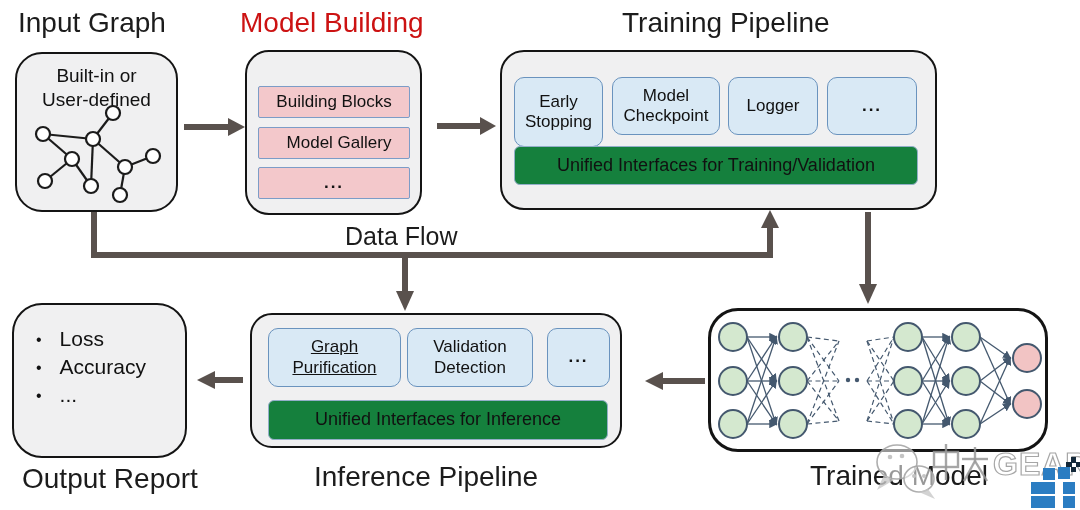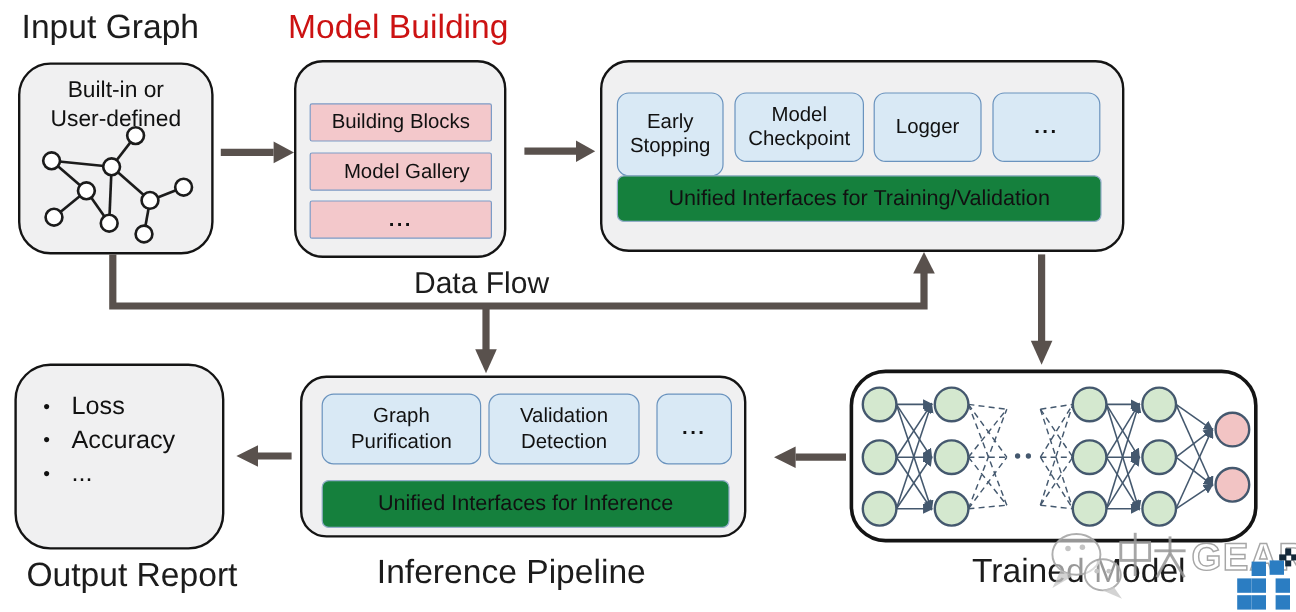--- a/index.html
+++ b/index.html
@@ -28,20 +28,21 @@
   .crossbar{position:absolute;background:#14293a;}
   .crossdot{position:absolute;width:4px;height:4px;background:#ffffff;}
 </style>
 </head>
 <body>
 
 <div id="canvas">
 
   <div class="title" style="left:18px;top:7px;">Input Graph</div>
   <div class="title red" style="left:240px;top:7px;">Model Building</div>
+  <div class="title" style="left:622px;top:7px;">Training Pipeline</div>
   <div class="title" style="left:345px;top:222px;font-size:25px;">Data Flow</div>
   <div class="title" style="left:22px;top:463px;">Output Report</div>
   <div class="title" style="left:314px;top:461px;">Inference Pipeline</div>
   <div class="title" style="left:810px;top:460px;">Trained Model</div>
 
   <div class="box" style="left:15px;top:52px;width:163px;height:160px;border-radius:27px;"></div>
   <div class="caption">
     <span style="display:block;">Built-in or</span>
     <span style="display:block;">User-defined</span>
   </div>
@@ -65,21 +66,21 @@
       </div>
     <div class="report-item">
         <span>Accuracy</span>
       </div>
     <div class="report-item">
         <span>...</span>
       </div>
   </div>
 
   <div class="box" style="left:250px;top:313px;width:372px;height:135px;border-radius:22px;"></div>
-  <div class="chip blue" style="left:268px;top:328px;width:133px;height:59px;">Graph Purification</div>
+  <div class="chip blue" style="left:268px;top:328px;width:133px;height:59px;text-decoration:underline;">Graph Purification</div>
   <div class="chip blue" style="left:407px;top:328px;width:126px;height:59px;">Validation Detection</div>
   <div class="chip blue dots" style="left:547px;top:328px;width:63px;height:59px;">...</div>
   <div class="chip yellow" style="left:268px;top:400px;width:340px;height:40px;">Unified Interfaces for Inference</div>
 
   <div class="box" style="left:708px;top:308px;width:340px;height:144px;border-radius:30px;background:#ffffff;border-width:3px;"></div>
 
   <svg id="overlay" width="1080" height="510" viewBox="0 0 1080 510">
     <defs>
       <marker id="nnarrow" viewBox="0 0 10 10" refX="8" refY="5" markerWidth="6.5" markerHeight="6.5" orient="auto">
         <path d="M0,0 L10,5 L0,10 z" fill="#44586e"></path>

